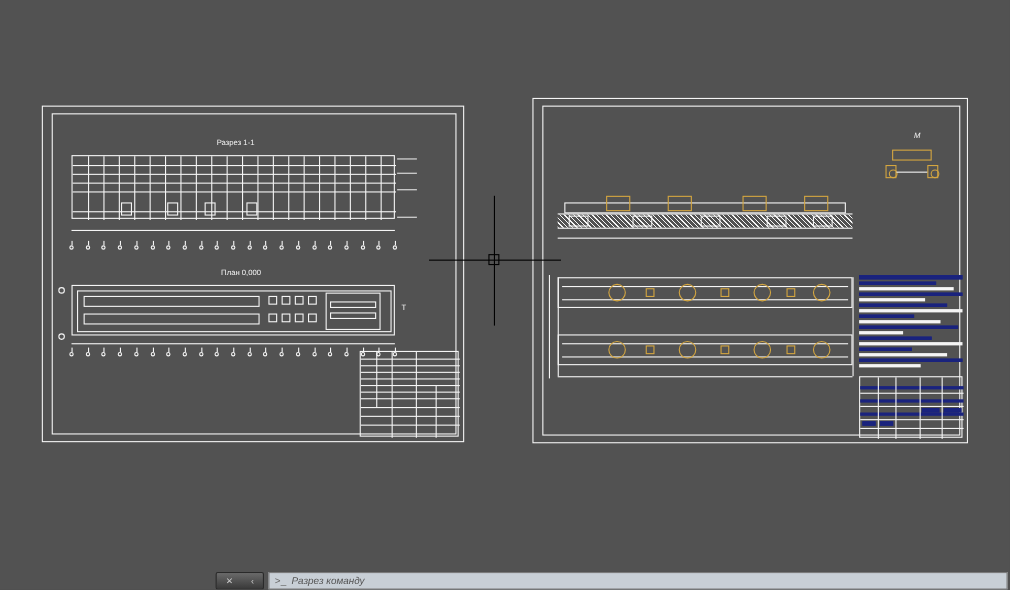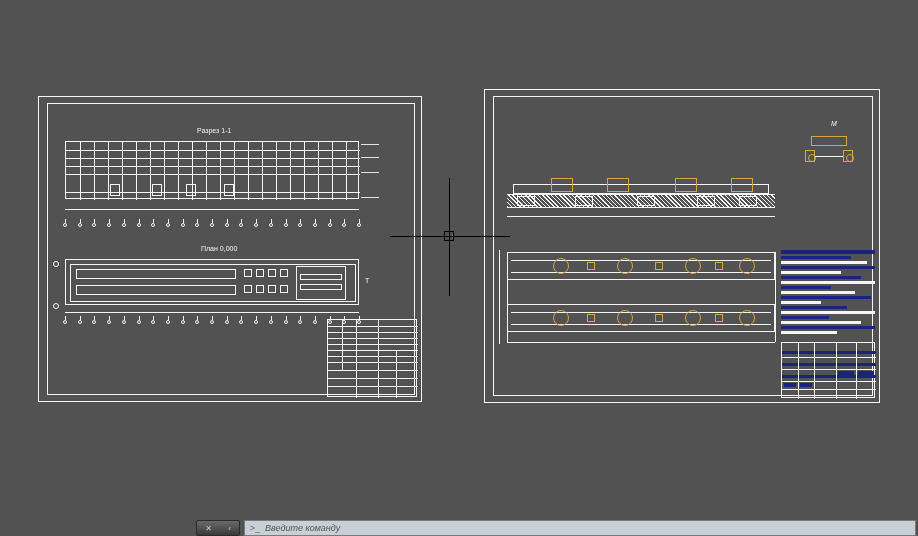--- a/index.html
+++ b/index.html
@@ -465,15 +465,15 @@
   <div class="crosshair-box" style="left:444px; top:231px;"></div>
 </div>
 
 <div class="bottombar">
   <div class="bb-left">
     <span class="x">✕</span>
     <span class="x">‹</span>
   </div>
   <div class="cmdline">
     <span class="icon">&gt;_</span>
-    <span>Введите команду</span>
+    <span>Разрез команду</span>
   </div>
 </div>
 
 </body></html>

